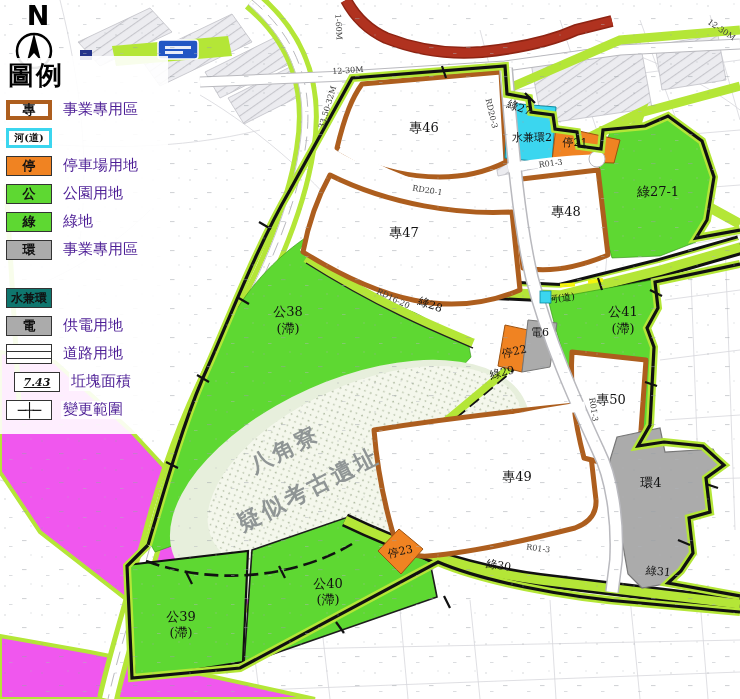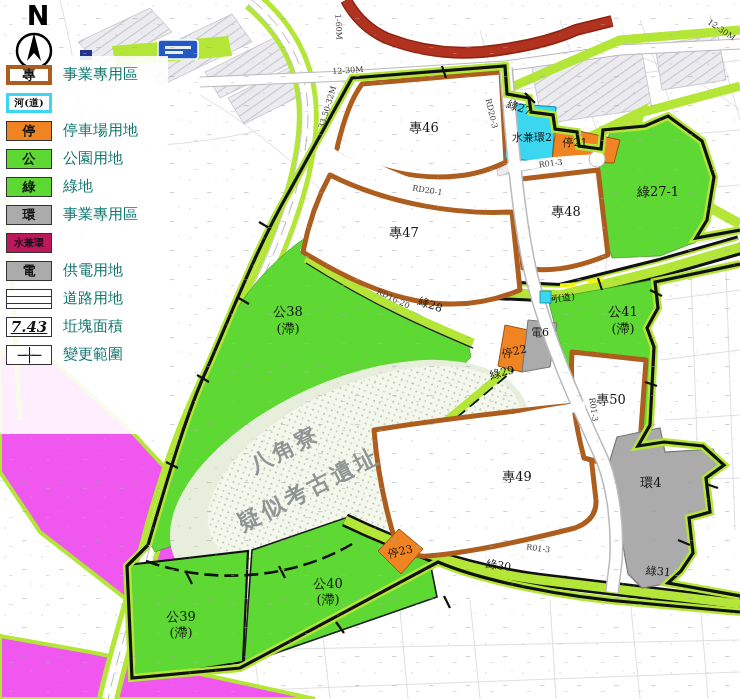--- a/index.html
+++ b/index.html
@@ -15,26 +15,26 @@
   .lg-rows{margin-top:7px;display:flex;flex-direction:column;gap:8px;}
   .lg-row{display:flex;align-items:center;gap:9px;}
   .sw{width:46px;height:20px;flex:0 0 46px;display:flex;align-items:center;justify-content:center;
       font-family:"DejaVu Serif",serif;font-size:13px;font-weight:bold;color:#111;box-sizing:border-box;
       border:1.5px solid #333;background:#fff;position:relative;}
   .sw-special{border:4px solid #AD5E1E;}
   .sw-river{border:3px solid #3BD6EF;font-size:10px;}
   .sw-parking{background:#F08322;}
   .sw-park,.sw-green{background:#5ED832;}
   .sw-env,.sw-power{background:#ABABAB;}
-  .sw-water-env{background:#be185d;font-size:10px;}
+  .sw-water-env{background:#0f766e;font-size:12px;margin-top:20px;}
   .sw-road::before{content:"";position:absolute;left:0;right:0;top:6px;border-top:1.5px solid #333;}
   .sw-road::after{content:"";position:absolute;left:0;right:0;bottom:4px;border-top:1px solid #333;}
-  .sw-area{font-style:italic;text-decoration:underline;font-size:15px;}
+  .sw-area{font-style:italic;text-decoration:underline;font-size:11px;margin-left:8px;}
   .sw-boundary{font-size:14px;letter-spacing:-1px;}
-  .lg-label{font-size:15px;color:#0f766e;white-space:nowrap;line-height:1.15;
+  .lg-label{font-size:15px;color:#4c1d95;white-space:nowrap;line-height:1.15;
             background:rgba(255,255,255,.82);padding:0 2px;}
   .lg-label.wrap{white-space:normal;width:118px;}
   
   #compass{position:absolute;left:8px;top:2px;z-index:5;text-align:center;width:52px;}
   #compass .n{font-size:27px;font-weight:bold;color:#000;line-height:1;margin-left:8px;}
   
   text{font-family:"DejaVu Serif","DejaVu Sans",serif;fill:#111;}
   .zlab{font-size:13px;}
   .zlab-sm{font-size:11px;}
   .rlab{font-size:8px;fill:#3a3a3a;}
@@ -277,20 +277,21 @@
 <div id="compass">
   <div class="n">N</div>
   <svg width="52" height="44" viewBox="0 0 52 44">
     <circle cx="26" cy="22" r="17" fill="#ffffff" stroke="#000" stroke-width="2.5"></circle>
     <polygon points="26,4 33,32 26,24 19,32" fill="#000"></polygon>
   </svg>
 </div>
 
 <div id="legend-bg"></div>
 <div id="legend">
+  <span class="lg-title">圖例</span>
   <div class="lg-rows">
     <div class="lg-row">
       <div class="sw sw-special">專</div>
       <div class="lg-label">事業專用區</div>
     </div>
     <div class="lg-row">
       <div class="sw sw-river">河(道)</div>
     </div>
     <div class="lg-row">
       <div class="sw sw-parking">停</div>

